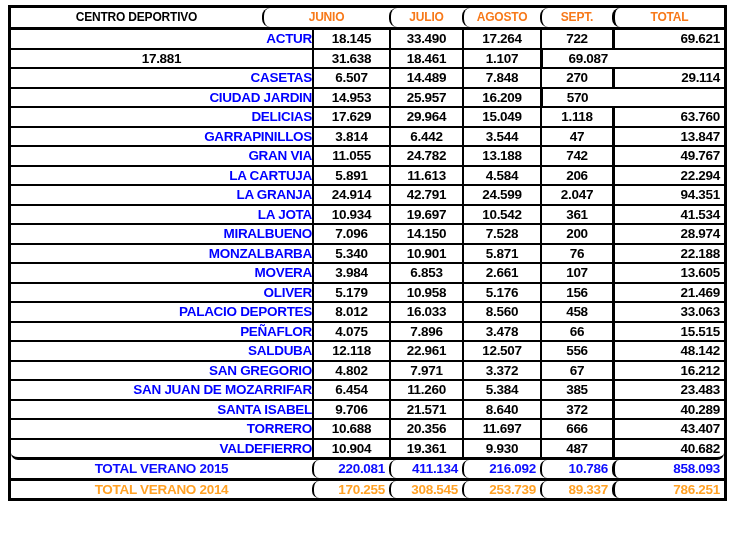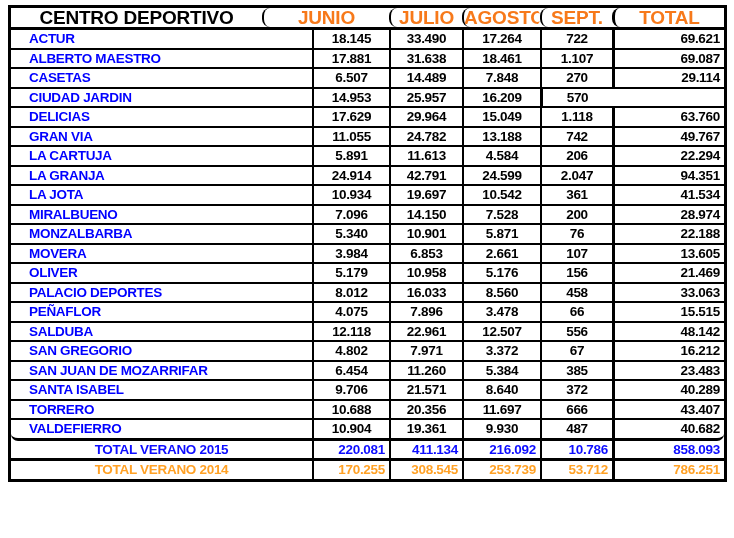--- a/index.html
+++ b/index.html
@@ -27,30 +27,30 @@
     height:17.5px;
   }
   .trow.t2015{border-bottom:3px solid #000;}
   .cell{
     box-sizing:border-box;overflow:hidden;white-space:nowrap;
     font-size:13.5px;line-height:17.5px;letter-spacing:-0.3px;
   }
   .cell + .cell{border-left:2px solid #000;}
   .cell:last-child{border-left:3px solid #000;}
   .hc{
-    box-sizing:border-box;text-align:center;font-size:19px;line-height:19px;
+    box-sizing:border-box;text-align:center;font-size:12px;line-height:19px;
     letter-spacing:-0.2px;color:var(--orange-header);white-space:nowrap;overflow:hidden;
   }
   .hc + .hc{border-left:2px solid #000;border-radius:8px;}
   .hc:last-child{border-left:3px solid #000;}
   .hc.first{color:#000000;}
-  .name{color:var(--blue);text-align:left;padding-left:18px;}
+  .name{color:var(--blue);text-align:right;padding-left:18px;}
   .num{color:#000;text-align:center;}
   .num.totalcol{text-align:right;padding-right:4px;}
-  .trow .cell{text-align:right;padding-right:4px;}
+  .trow .cell{text-align:right;padding-right:4px;border-radius:7px;}
   .trow .label{text-align:center;padding-right:0;}
   .t2015 .cell{color:var(--blue-total);}
   .t2014 .cell{color:var(--orange-2014);}
 </style>
 </head>
 <body style="--orange-header: #F7791A; --orange-2014: #FFA125; --blue: #0000FF; --blue-total: #0D0DFF;">
 
 <div class="tbl">
   <div class="hrow" id="hrow">
       <div class="hc first">CENTRO DEPORTIVO</div>
@@ -63,21 +63,20 @@
   <div id="tbody">
       <div class="row">
         <div class="cell name">ACTUR</div>
         <div class="cell num">18.145</div>
         <div class="cell num">33.490</div>
         <div class="cell num">17.264</div>
         <div class="cell num">722</div>
         <div class="cell num totalcol">69.621</div>
       </div>
       <div class="row">
-        <div class="cell name">ALBERTO MAESTRO</div>
         <div class="cell num">17.881</div>
         <div class="cell num">31.638</div>
         <div class="cell num">18.461</div>
         <div class="cell num">1.107</div>
         <div class="cell num totalcol">69.087</div>
       </div>
       <div class="row">
         <div class="cell name">CASETAS</div>
         <div class="cell num">6.507</div>
         <div class="cell num">14.489</div>
@@ -92,20 +91,28 @@
         <div class="cell num">16.209</div>
         <div class="cell num">570</div>
       </div>
       <div class="row">
         <div class="cell name">DELICIAS</div>
         <div class="cell num">17.629</div>
         <div class="cell num">29.964</div>
         <div class="cell num">15.049</div>
         <div class="cell num">1.118</div>
         <div class="cell num totalcol">63.760</div>
+      </div>
+      <div class="row">
+        <div class="cell name">GARRAPINILLOS</div>
+        <div class="cell num">3.814</div>
+        <div class="cell num">6.442</div>
+        <div class="cell num">3.544</div>
+        <div class="cell num">47</div>
+        <div class="cell num totalcol">13.847</div>
       </div>
       <div class="row">
         <div class="cell name">GRAN VIA</div>
         <div class="cell num">11.055</div>
         <div class="cell num">24.782</div>
         <div class="cell num">13.188</div>
         <div class="cell num">742</div>
         <div class="cell num totalcol">49.767</div>
       </div>
       <div class="row">
@@ -235,16 +242,16 @@
       <div class="cell num">411.134</div>
       <div class="cell num">216.092</div>
       <div class="cell num">10.786</div>
       <div class="cell num">858.093</div>
     </div>
   <div class="trow t2014" id="trow2014">
     <div class="cell label">TOTAL VERANO 2014</div>
   <div class="cell num">170.255</div>
       <div class="cell num">308.545</div>
       <div class="cell num">253.739</div>
-      <div class="cell num">53.712</div>
+      <div class="cell num">89.337</div>
       <div class="cell num">786.251</div>
     </div>
 </div>
 
 </body></html>

